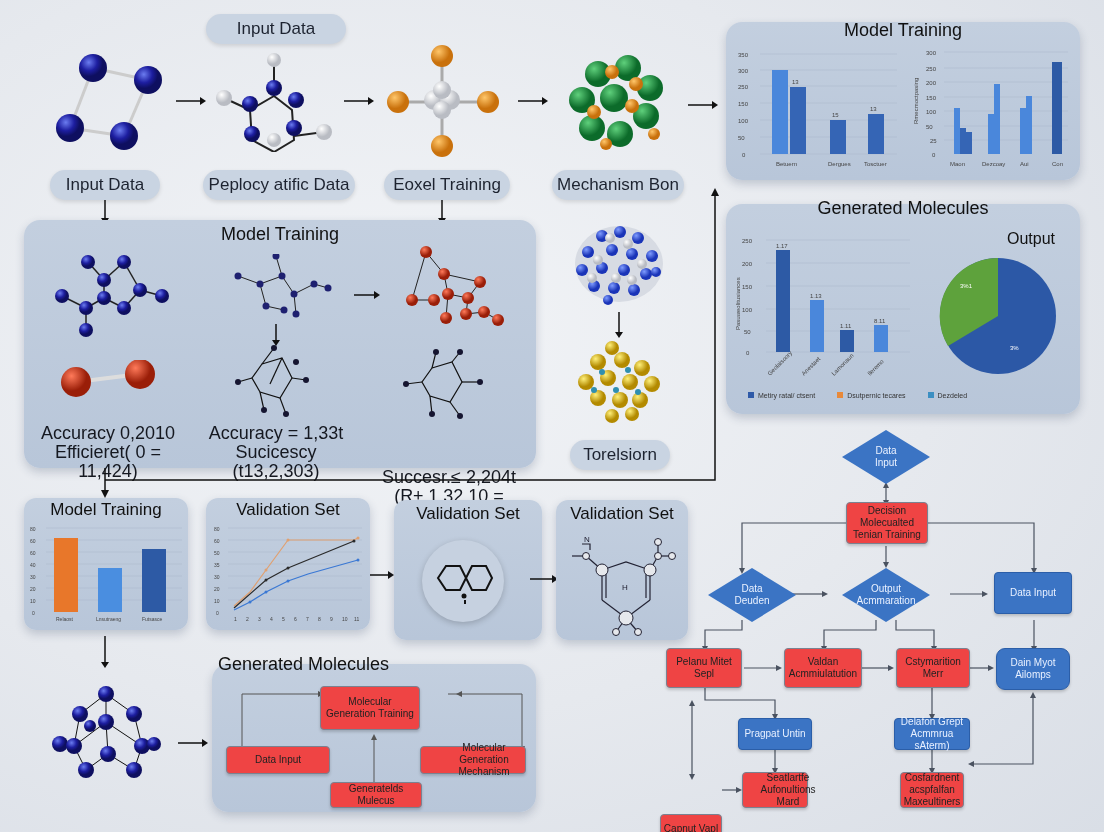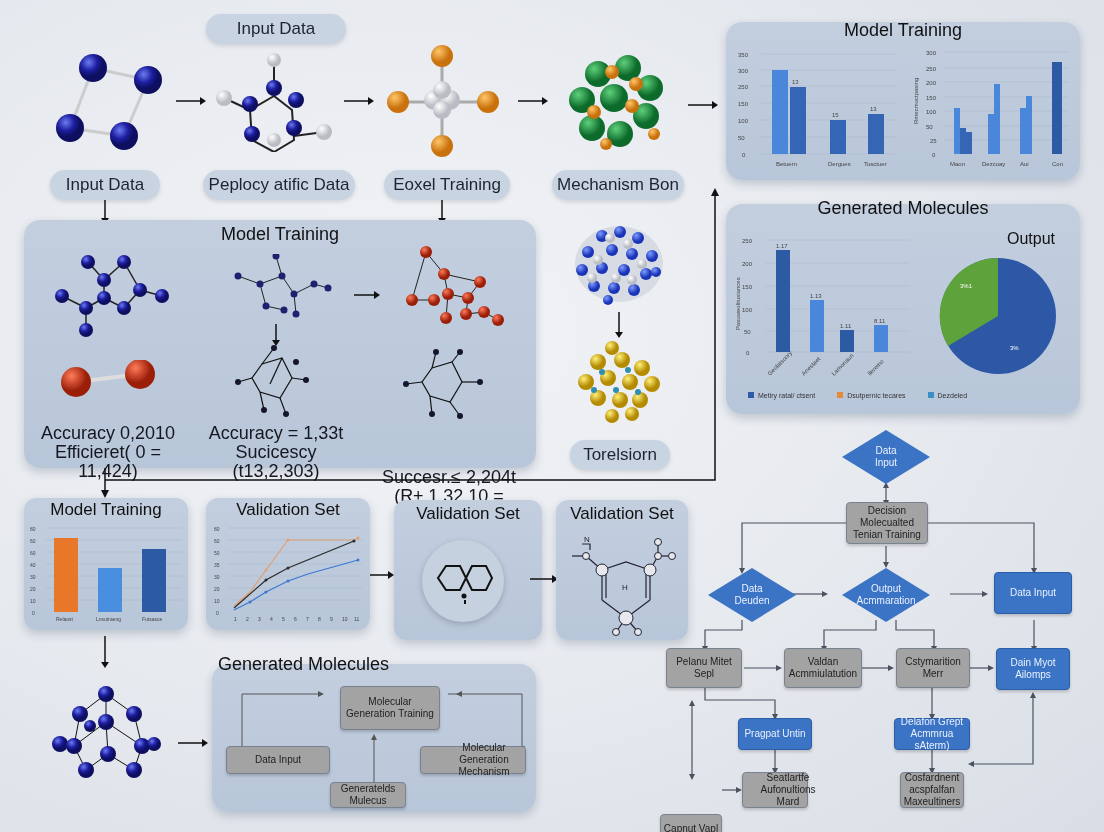--- a/index.html
+++ b/index.html
@@ -17,21 +17,21 @@
     box-shadow: 0 2px 4px rgba(0,0,0,0.12);
   }
   .panel {
     position: absolute; background: linear-gradient(180deg, #c3cfdf 0%, #b8c6d9 100%);
     border-radius: 16px; box-shadow: 0 4px 10px rgba(40,60,90,0.22);
   }
   .panel-title { position: absolute; left: 0; right: 0; text-align: center; font-size: 18px; color: #111; }
   .arrow { position: absolute; }
   .metric { position: absolute; text-align: center; font-size: 18px; line-height: 19px; color: #151820; }
   .fbox {
-    position: absolute; background: #a3a3a3; border: 1px solid #7a8291; border-radius: 4px;
+    position: absolute; background: #ef4444; border: 1px solid #7a8291; border-radius: 4px;
     font-size: 10px; text-align: center; color: #222; display: flex; align-items: center; justify-content: center;
     box-shadow: 0 2px 3px rgba(0,0,0,0.18); line-height: 12px; padding: 2px;
   }
   .fbox.blue { background: #3b74c4; color: #e8f0ff; border-color: #2b5ea8; }
   .diamond-wrap { position: absolute; display: flex; align-items: center; justify-content: center; }
   .diamond-label { position: absolute; font-size: 10px; color: #eaf1ff; text-align: center; line-height: 12px; width: 100%; }
   .tick { font-size: 6px; fill: #444; }
 </style>
 </head>
 <body>
@@ -706,24 +706,24 @@
       <polyline points="110,30 30,30 30,84"></polyline>
       <polyline points="246,30 320,30 320,84" transform="translate(-10,0)"></polyline>
       <line x1="162" y1="118" x2="162" y2="72"></line>
     </g>
     <polygon points="106,27 112,30 106,33" fill="#555"></polygon>
     <polygon points="27,82 30,88 33,82" fill="#555"></polygon>
     <polygon points="250,27 244,30 250,33" fill="#555"></polygon>
     <polygon points="307,82 310,88 313,82" fill="#555"></polygon>
     <polygon points="159,76 162,70 165,76" fill="#555"></polygon>
   </svg>
-  <div class="fbox" style="left:128px;top:22px;width:100px;height:44px;">Molecular Generation Training</div>
+  <div class="fbox" style="left:108px;top:22px;width:100px;height:44px;">Molecular Generation Training</div>
   <div class="fbox" style="left:14px;top:82px;width:104px;height:28px;">Data Input</div>
   <div class="fbox" style="left:208px;top:82px;width:106px;height:28px;padding-left:24px;">Molecular Generation Mechanism</div>
-  <div class="fbox" style="left:118px;top:118px;width:76px;height:26px;">Generatelds Mulecus</div>
+  <div class="fbox" style="left:118px;top:118px;width:92px;height:26px;">Generatelds Mulecus</div>
 </div>
 
 <svg class="abs" style="left:650px;top:430px" width="454" height="402">
   <g stroke="#4a5260" stroke-width="1.2" fill="none">
     <line x1="236" y1="54" x2="236" y2="72"></line>
     <polyline points="196,93 92,93 92,140"></polyline>
     <polyline points="276,93 384,93 384,140"></polyline>
     <line x1="236" y1="116" x2="236" y2="134"></line>
     <line x1="142" y1="164" x2="174" y2="164"></line>
     <line x1="300" y1="164" x2="334" y2="164"></line>
@@ -787,20 +787,20 @@
   <svg width="92" height="58" style="position:absolute;left:0;top:0">
       <polygon points="46,2 90,29 46,56 2,29" fill="#3b74c4"></polygon>
     </svg>
   <div class="diamond-label" style="padding:0 16px;">Output Acmmaration</div>
 </div>
 <div class="fbox blue" style="left:994px;top:572px;width:78px;height:42px;">Data Input</div>
 
 <div class="fbox" style="left:666px;top:648px;width:76px;height:40px;">Pelanu Mitet Sepl</div>
 <div class="fbox" style="left:784px;top:648px;width:78px;height:40px;">Valdan Acmmiulatution</div>
 <div class="fbox" style="left:896px;top:648px;width:74px;height:40px;">Cstymarition Merr</div>
-<div class="fbox blue" style="left:996px;top:648px;width:74px;height:42px;">Dain Myot Ailomps</div>
+<div class="fbox blue" style="left:996px;top:648px;width:74px;height:42px;border-radius:9px;">Dain Myot Ailomps</div>
 
 <div class="fbox blue" style="left:738px;top:718px;width:74px;height:32px;">Pragpat Untin</div>
 <div class="fbox blue" style="left:894px;top:718px;width:76px;height:32px;">Delafon Grept Acmmrua sAterm)</div>
 
 <div class="fbox" style="left:660px;top:814px;width:62px;height:30px;">Capnut Vapl</div>
 <div class="fbox" style="left:742px;top:772px;width:66px;height:36px;padding-left:28px;">Seatlartfe Aufonultions Mard</div>
 <div class="fbox" style="left:900px;top:772px;width:64px;height:36px;">Cosfardnent acspfalfan Maxeultiners</div>
 
 </body></html>

